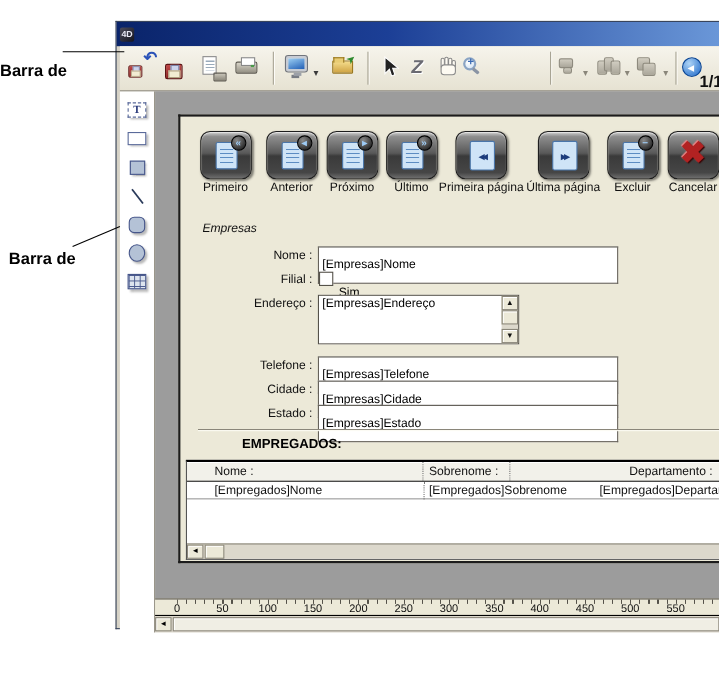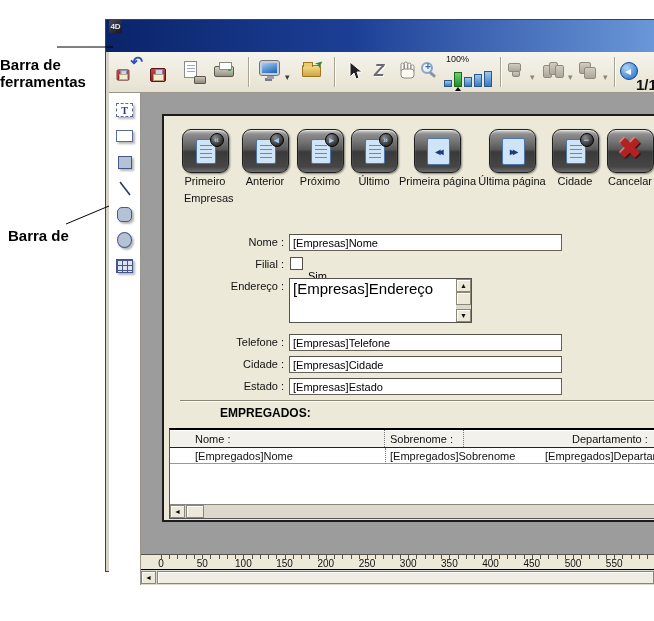--- a/index.html
+++ b/index.html
@@ -10,22 +10,22 @@
   .annotation { position:absolute; font-size:15px; font-weight:bold; color:#000;
                 text-align:left; line-height:17px; }
   #ann-toolbar { left:0; top:56; width:106px; top:56px; }
   #ann-objects { left:8px; top:227px; width:96px; }
   #pointer-lines { position:absolute; left:0; top:0; z-index:9; pointer-events:none; }
 
   
   #win { position:absolute; left:105px; top:19px; width:549px; height:553px;
          border-left:1px solid #38445c; border-top:1px solid #38445c; border-bottom:1px solid #38445c;
          background:#d6d2c6; padding:0 0 2px 3px; }
-  #titlebar { height:32px; background:linear-gradient(90deg,#0a246a 0%,#1c3f96 45%,#6a97d8 100%);
-              display:flex; padding-left:3px; margin-left:-3px; }
+  #titlebar { height:22px; background:linear-gradient(90deg,#0a246a 0%,#1c3f96 45%,#6a97d8 100%);
+              display:flex; align-items:center; padding-left:3px; margin-left:-3px; }
   #app-icon { width:13px; height:13px; background:linear-gradient(135deg,#4a4a5a,#15151f);
               border-radius:2px; color:#e8e8f4; font-size:8px; font-weight:bold;
               text-align:center; line-height:13px; margin-right:4px; }
   #title-text { color:#fff; font-size:11px; font-weight:bold; letter-spacing:.2px; }
 
   
   #toolbar { position:relative; height:41px; background:linear-gradient(180deg,#f6f4ec,#e6e2d2);
              border-bottom:1px solid #9a968a; }
   .tbi { position:absolute; top:7px; width:26px; height:26px; cursor:pointer; }
   .tb-sep { position:absolute; top:5px; width:1px; height:30px; background:#a8a494; box-shadow:1px 0 0 #fdfcf8; }
@@ -131,34 +131,34 @@
          border-top:6px solid #8fb8dd; border-left:6px solid transparent; }
   .badge { position:absolute; top:3px; right:4px; width:14px; height:14px; border-radius:50%;
          background:radial-gradient(circle at 35% 30%,#8a8a8a,#0e0e0e); border:1px solid #000;
          color:#9ecbf5; font-size:9px; font-weight:bold; line-height:13px; text-align:center; }
   .pageicon { position:absolute; left:12px; top:8px; width:23px; height:27px; background:#cfe4f7;
          border:1px solid #4a76aa; border-radius:2px; color:#1c3c7c; font-weight:bold; font-size:10px;
          display:flex; align-items:center; justify-content:center; letter-spacing:-2px; }
   .cancel-glyph { position:absolute; left:0; top:2px; width:100%; text-align:center; font-size:28px;
          font-weight:bold; color:#b22222; text-shadow:1px 1px 1px #3a0808, -1px -1px 1px #e88; }
 
-  #empresas-label { position:absolute; left:20px; top:76px; font-size:11px; color:#111; }
+  #empresas-label { position:absolute; left:20px; top:96px; font-size:11px; color:#111;font-style:italic; }
 
   .frow { position:absolute; left:0; width:100%; }
   .flabel { position:absolute; width:120px; text-align:right; font-size:11px; color:#111; top:2px; }
-  .ftext { position:absolute; left:125px; top:0; width:273px; height:17px; background:#fff;
+  .ftext { position:absolute; left:125px; top:0; width:273px; height:34px; background:#fff;
            border:1px solid #66625a; border-top-color:#55524a; font-size:11px; padding:1px 3px;
            font-family:"Liberation Sans", sans-serif; }
   .fchk { position:absolute; left:126px; top:1px; width:13px; height:13px; background:#fff;
           border:1px solid #55524a; cursor:pointer; }
   .fchk-lbl { position:absolute; left:144px; top:14px; font-size:11px; }
   #f-endereco-area { position:absolute; left:125px; top:0; width:183px; height:45px; background:#fff;
           border:1px solid #55524a; }
   #f-endereco-text { position:absolute; left:0; top:0; width:166px; height:43px; border:none; resize:none;
-          font-size:15px; padding:1px 3px; font-family:"Liberation Sans", sans-serif; background:#fff; outline:none; }
+          font-size:11px; padding:1px 3px; font-family:"Liberation Sans", sans-serif; background:#fff; outline:none; }
   .vsb { position:absolute; right:0; top:0; width:15px; height:43px; background:#dcd8cc; }
   .sbtn { position:absolute; left:0; width:15px; height:13px; background:#ece9d8; border:1px solid #8a867a;
           box-shadow:inset 1px 1px 0 #fff; font-size:7px; text-align:center; line-height:11px; color:#111; cursor:pointer; }
   .sbtn::before { content:"▲"; }
   .sbtn.down { bottom:0; } .sbtn.down::before { content:"▼"; }
   .sbtn.up { top:0; }
   .sthumb { position:absolute; left:0; top:13px; width:15px; height:13px; background:#ece9d8;
           border:1px solid #8a867a; box-shadow:inset 1px 1px 0 #fff; cursor:pointer; }
 
   #form-divider { position:absolute; left:16px; right:0; top:284px; height:2px;
@@ -198,21 +198,20 @@
            border:1px solid #8a867a; box-shadow:inset 1px 1px 0 #fff; cursor:pointer; }
 
   
   .svgicon { position:absolute; left:3px; top:2px; }
 </style>
 </head>
 <body>
 
 <div class="annotation" id="ann-toolbar">
   <div>Barra  de</div>
-  <div>ferramentas</div>
 </div>
 <div class="annotation" id="ann-objects">
   <div>Barra de</div>
 </div>
 <svg id="pointer-lines" width="654" height="621">
   <line x1="57" y1="47" x2="113" y2="47" stroke="#000" stroke-width="1"></line>
   <line x1="66" y1="224" x2="109" y2="206" stroke="#000" stroke-width="1"></line>
 </svg>
 
 <div id="win">
@@ -256,29 +255,20 @@
             <rect x="7.4" y="1" width="3" height="10" rx="1.4"></rect>
         <rect x="10.8" y="2" width="3" height="9" rx="1.4"></rect>
             <rect x="14" y="4" width="3" height="7" rx="1.4"></rect>
         <rect x="4" y="8" width="13" height="9" rx="3"></rect>
           </g>
         </svg>
       </div>
     <div class="tbi" style="left:309px">
       <span class="icon-mag"></span>
       </div>
-    <div id="zoom-ctl">
-      <span id="zoom-label">100%</span>
-      <span class="zbar" style="left:4px;  height:7px"></span>
-      <span class="zbar green" style="left:14px; height:15px"></span>
-      <span class="zbar" style="left:24px; height:10px"></span>
-      <span class="zbar" style="left:34px; height:13px"></span>
-      <span class="zbar" style="left:44px; height:16px"></span>
-      <span class="zmark" style="left:15px"></span>
-    </div>
     <div class="tb-sep" style="left:391px"></div>
     <div class="tbi" style="left:398px;width:20px">
       <span class="gicon" style="left:1px;top:4px"></span>
       <span class="gicon" style="left:5px;top:12px;width:8px;height:6px"></span>
       </div>
     <div class="dd-arrow dd-gray" style="left:421px"></div>
     <div class="tbi" style="left:432px;width:24px">
       <span class="gicon b" style="left:2px;top:6px"></span>
       <span class="gicon b" style="left:8px;top:3px"></span>
       <span class="gicon b" style="left:14px;top:6px"></span>
@@ -367,21 +357,21 @@
             <div class="navbtn">
                 <span class="pageicon">▸▸</span>
               </div>
             <span class="navlbl">Última página</span>
             </div>
           <div class="navwrap" style="left:385px;width:52px">
             <div class="navbtn">
                 <span class="doc"></span>
               <span class="badge">−</span>
               </div>
-            <span class="navlbl">Cidade</span>
+            <span class="navlbl">Excluir</span>
             </div>
           <div class="navwrap" style="left:440px;width:52px">
             <div class="navbtn">
                 <span class="cancel-glyph">✖</span>
               </div>
             <span class="navlbl">Cancelar</span>
             </div>
 
           <span id="empresas-label">Empresas</span>
 

